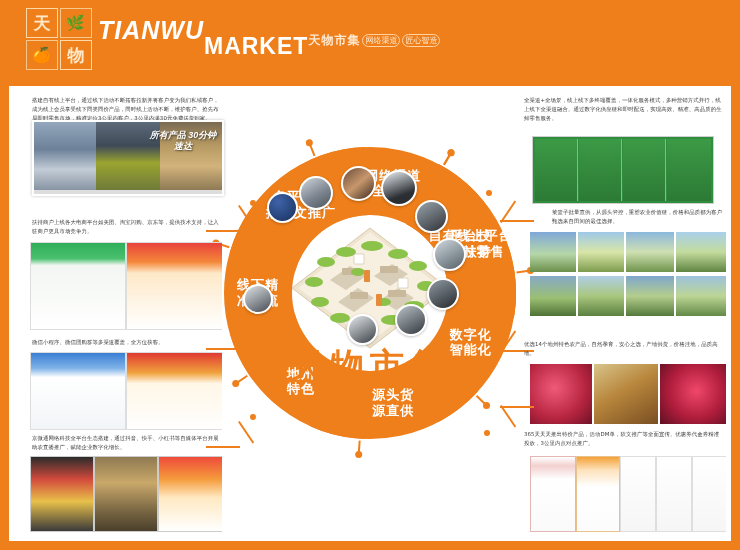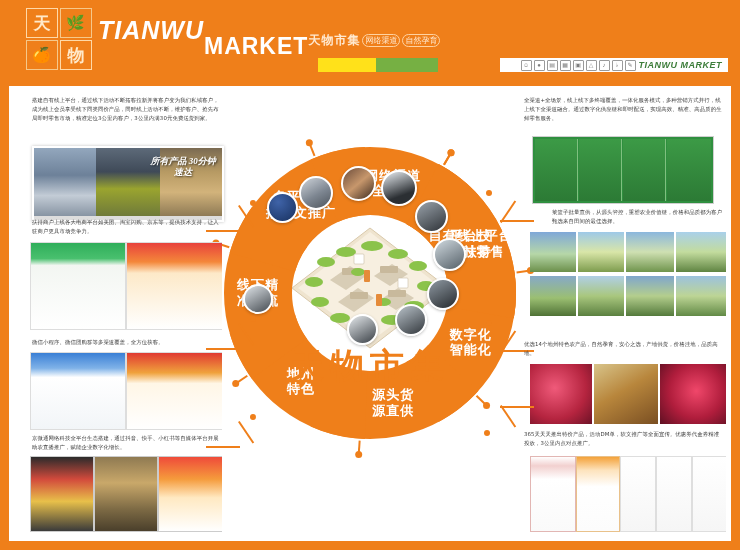--- a/index.html
+++ b/index.html
@@ -97,45 +97,26 @@
           <span>物</span>
         </div>
     </div>
     <div class="logo-txt">
       <div class="logo-en1">TIANWU</div>
       <div class="logo-en2">MARKET</div>
       <div class="logo-cn">
         <span class="logo-cn-main">天物市集</span>
         <span class="logo-cn-tags">
           <span>网络渠道</span>
-          <span>自然孕育</span>
+          <span>匠心智造</span>
         </span>
       </div>
     </div>
   </div>
 
-  <div class="headline-bar">
-    <div class="hb-seg" id="seg0" style="width: 58px; background: rgb(255, 225, 26);"></div>
-    <div class="hb-seg" id="seg1" style="width: 62px; background: rgb(118, 176, 67);"></div>
-    <div class="hb-seg" id="seg2" style="width: 62px; background: rgb(239, 127, 26);"></div>
-    <div class="hb-white">
-      <span class="hb-icons">
-        <i>☺</i>
-        <i>●</i>
-        <i>▤</i>
-        <i>▦</i>
-        <i>▣</i>
-        <i>△</i>
-        <i>♪</i>
-        <i>♭</i>
-        <i>✎</i>
-      </span>
-      <span class="hb-en">TIANWU MARKET</span>
-    </div>
-  </div>
 
   <div class="wheel">
     <svg id="petal-svg" width="350" height="350" style="position:absolute;left:0;top:0;">
         <path d="M 211.61878189729947 106.13008775700371 L 243.54284816674007 46.089651442596676 A 146 146 0 0 1 318.78193193978234 200.35263393937183 L 251.81500473495223 188.54455785802057 A 78 78 0 0 0 211.61878189729947 106.13008775700371 Z" fill="#ef7f1a"></path>
         <line x1="249" y1="46.828240239903096" x2="256" y2="34.703884586920935" stroke="#ef7f1a" stroke-width="2"></line>
         <circle cx="256" cy="34.703884586920935" r="3.5" fill="#ef7f1a"></circle>
         <path d="M 251.81500473495223 161.45544214197943 L 318.78193193978234 149.64736606062817 A 146 146 0 0 1 243.54284816674007 303.9103485574033 L 211.61878189729947 243.8699122429963 A 78 78 0 0 0 251.81500473495223 161.45544214197943 Z" fill="#ef7f1a"></path>
         <line x1="321.55967417375246" y1="154.4023810579103" x2="335.42342713613436" y2="152.4539576444694" stroke="#ef7f1a" stroke-width="2"></line>
         <circle cx="335.42342713613436" cy="152.4539576444694" r="3.5" fill="#ef7f1a"></circle>
         <path d="M 232.96529638723675 227.19218729599095 L 283.49914451969954 272.69306852839327 A 146 146 0 0 1 115.61645011093319 308.37763681581976 L 143.2745418400876 246.25654569612288 A 78 78 0 0 0 232.96529638723675 227.19218729599095 Z" fill="#ef7f1a"></path>
@@ -229,21 +210,21 @@
     <div class="bubble" style="left:238px;top:120px;width:29px;height:29px;background:linear-gradient(150deg,#cfd8de,#556068);"></div>
     <div class="bubble" style="left:232px;top:160px;width:28px;height:28px;background:linear-gradient(150deg,#8f99a2,#262a2e);"></div>
     <div class="bubble" style="left:200px;top:186px;width:28px;height:28px;background:linear-gradient(150deg,#b9c2c9,#33383d);"></div>
     <div class="bubble" style="left:152px;top:196px;width:27px;height:27px;background:linear-gradient(150deg,#e5e9ec,#3a4046);"></div>
     <div class="bubble" style="left:48px;top:166px;width:26px;height:26px;background:linear-gradient(150deg,#dfe4e8,#454b51);"></div>
 
     <div class="hub-title">天物市集</div>
   </div>
 
   <div class="txtblk" style="left:32px;top:96px;width:190px;">搭建自有线上平台，通过线下活动不断拓客拉新并将客户变为我们私域客户，成为线上会员享受线下同类同价产品，同时线上活动不断，维护客户、抢先布局即时零售市场，精准定位3公里内客户，3公里内满30元免费送货到家。</div>
-  <div class="imgblk" style="left:32px;top:146px;width:188px;height:72px;border:2px solid #fff;box-shadow:0 0 3px rgba(0,0,0,.25);font-family:Liberation Serif, serif;">
+  <div class="imgblk" style="left:32px;top:120px;width:188px;height:72px;border:2px solid #fff;box-shadow:0 0 3px rgba(0,0,0,.25);">
     <div class="ph" style="left:0;top:0;width:62px;height:68px;background:linear-gradient(180deg,#93a7bd 0%,#6d8199 40%,#c3ccd6 70%,#8794a3 100%);"></div>
     <div class="ph" style="left:62px;top:0;width:64px;height:68px;background:linear-gradient(180deg,#5d6a79 0%,#3f4a58 35%,#9aa42f 60%,#6f7a3a 100%);"></div>
     <div class="ph" style="left:126px;top:0;width:62px;height:68px;background:linear-gradient(180deg,#7a6a52 0%,#b79a63 35%,#d2b37b 65%,#8e7a55 100%);"></div>
     <div class="imgcap" style="left:112px;top:8px;width:74px;">所有产品
 30分钟速达</div>
   </div>
   <div class="conn" style="left:206px;top:200px;width:60px;height:34px;">
     <div class="ln" style="left:0;top:30px;width:34px;height:2px;"></div>
     <div class="ln" style="left:32px;top:6px;width:2px;height:26px;transform:rotate(-34deg);transform-origin:top left;"></div>
     <div class="dot" style="left:44px;top:0;"></div>

